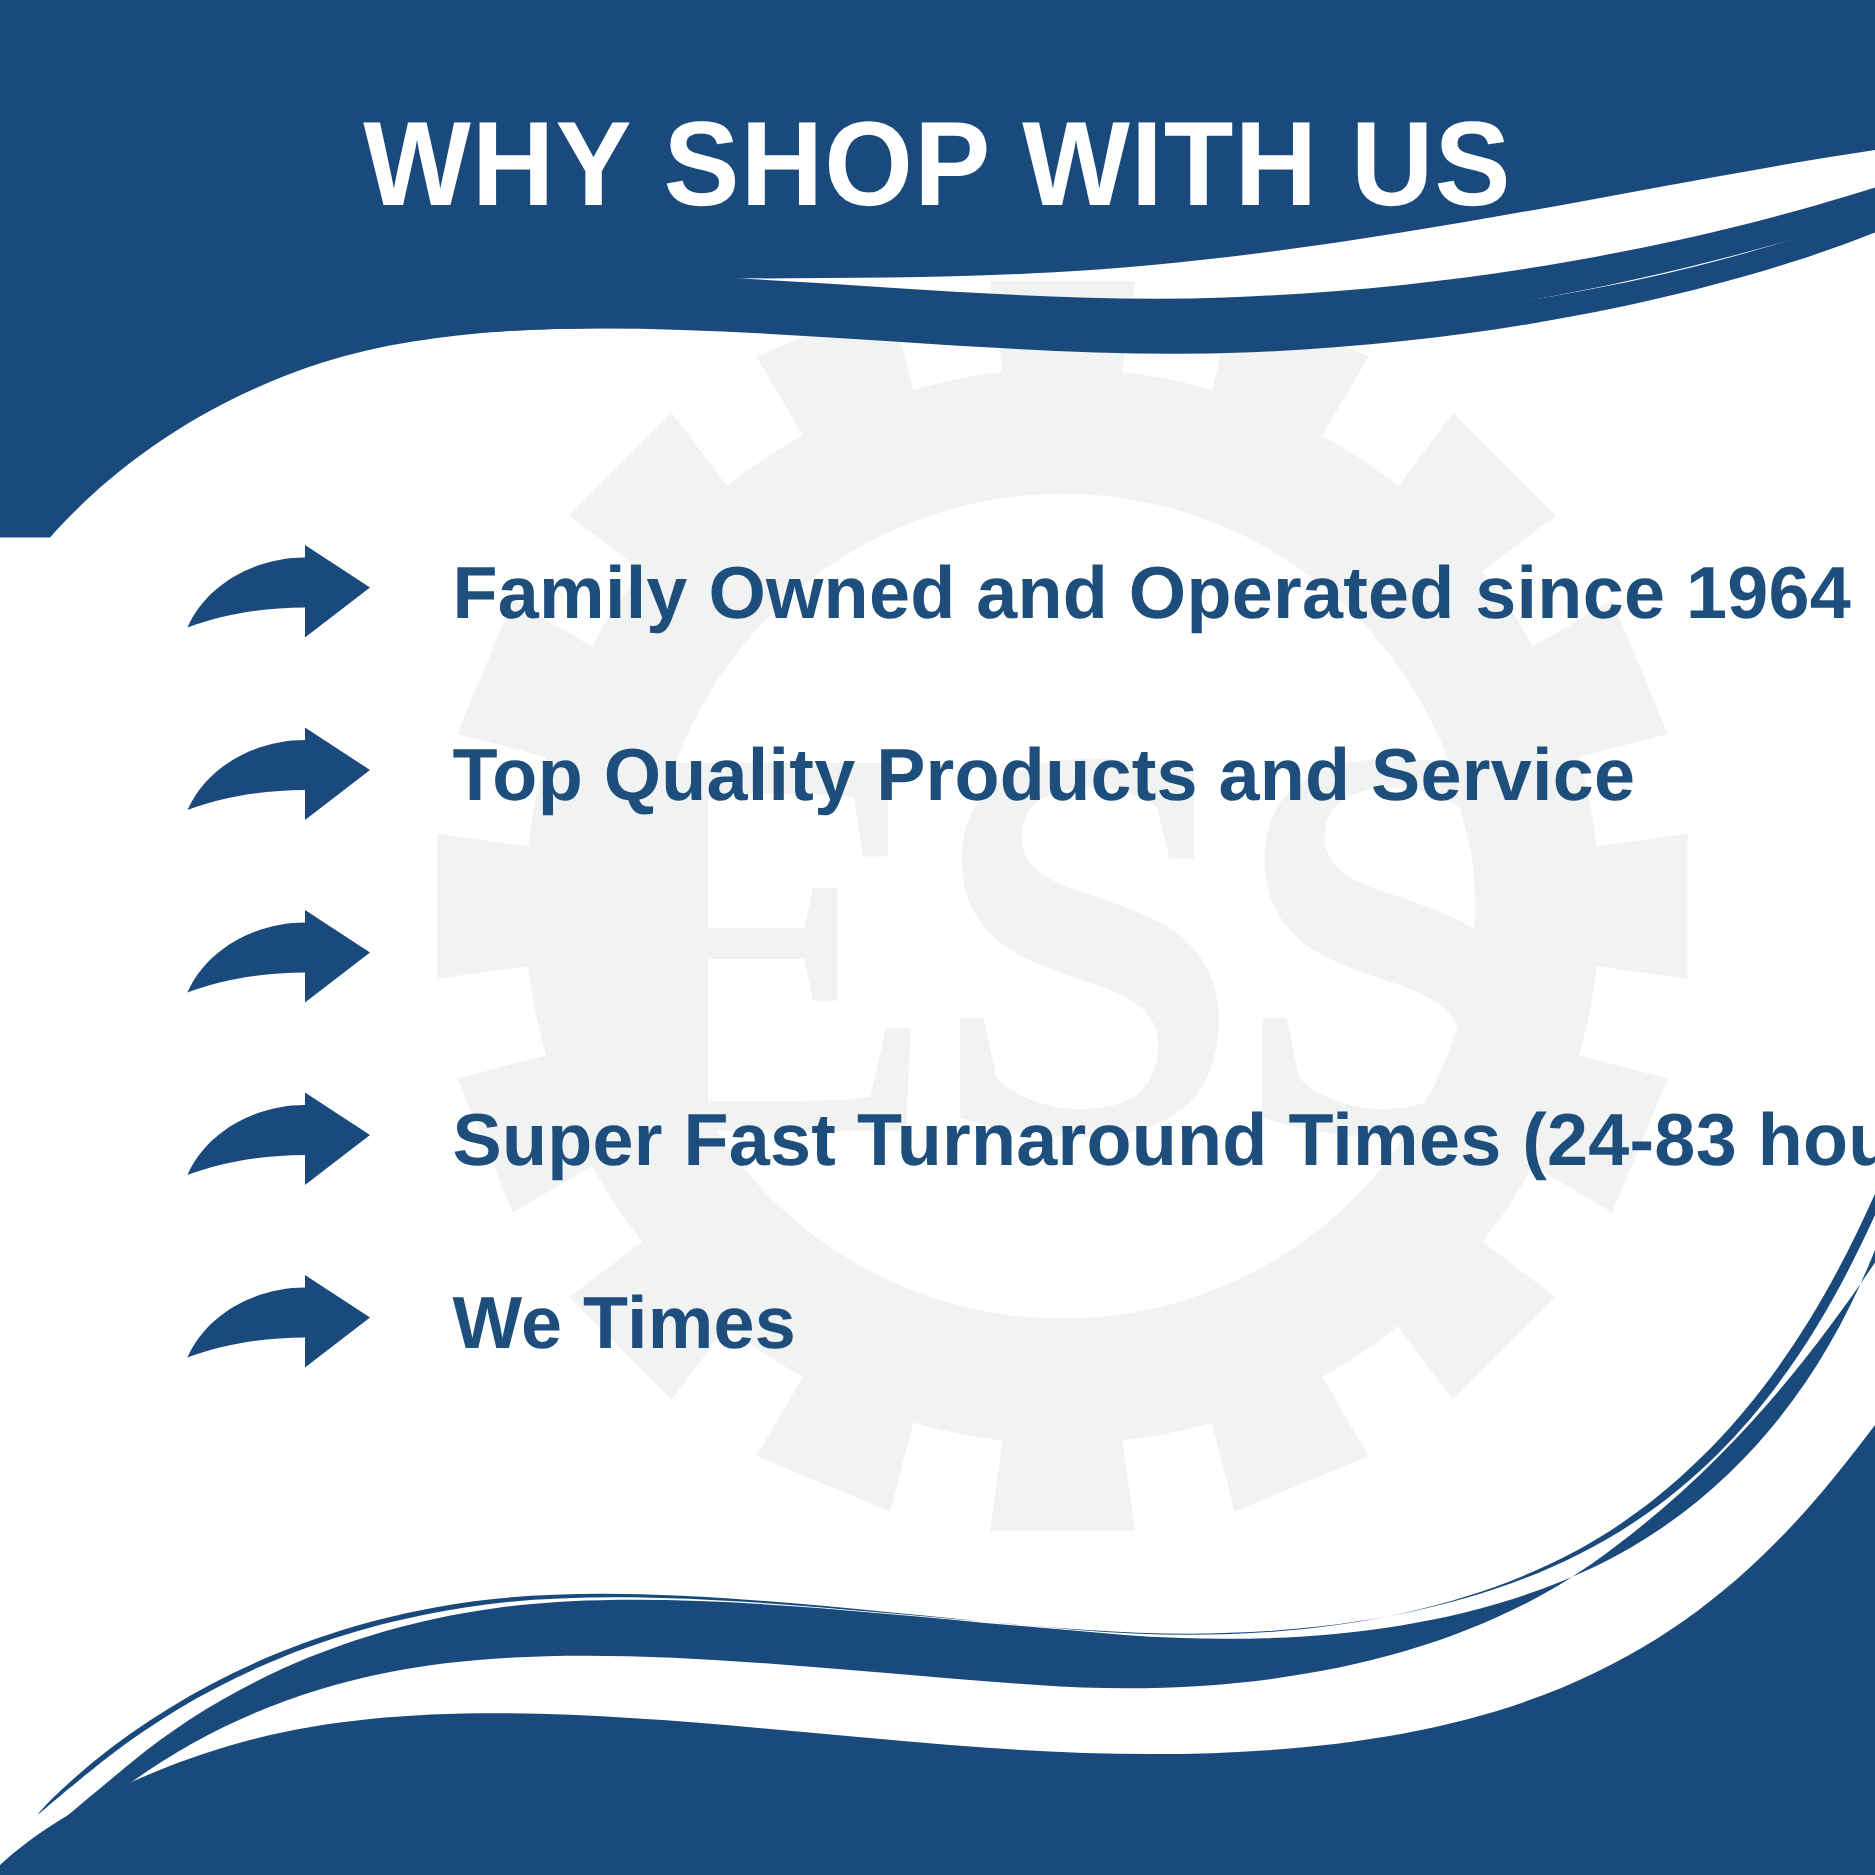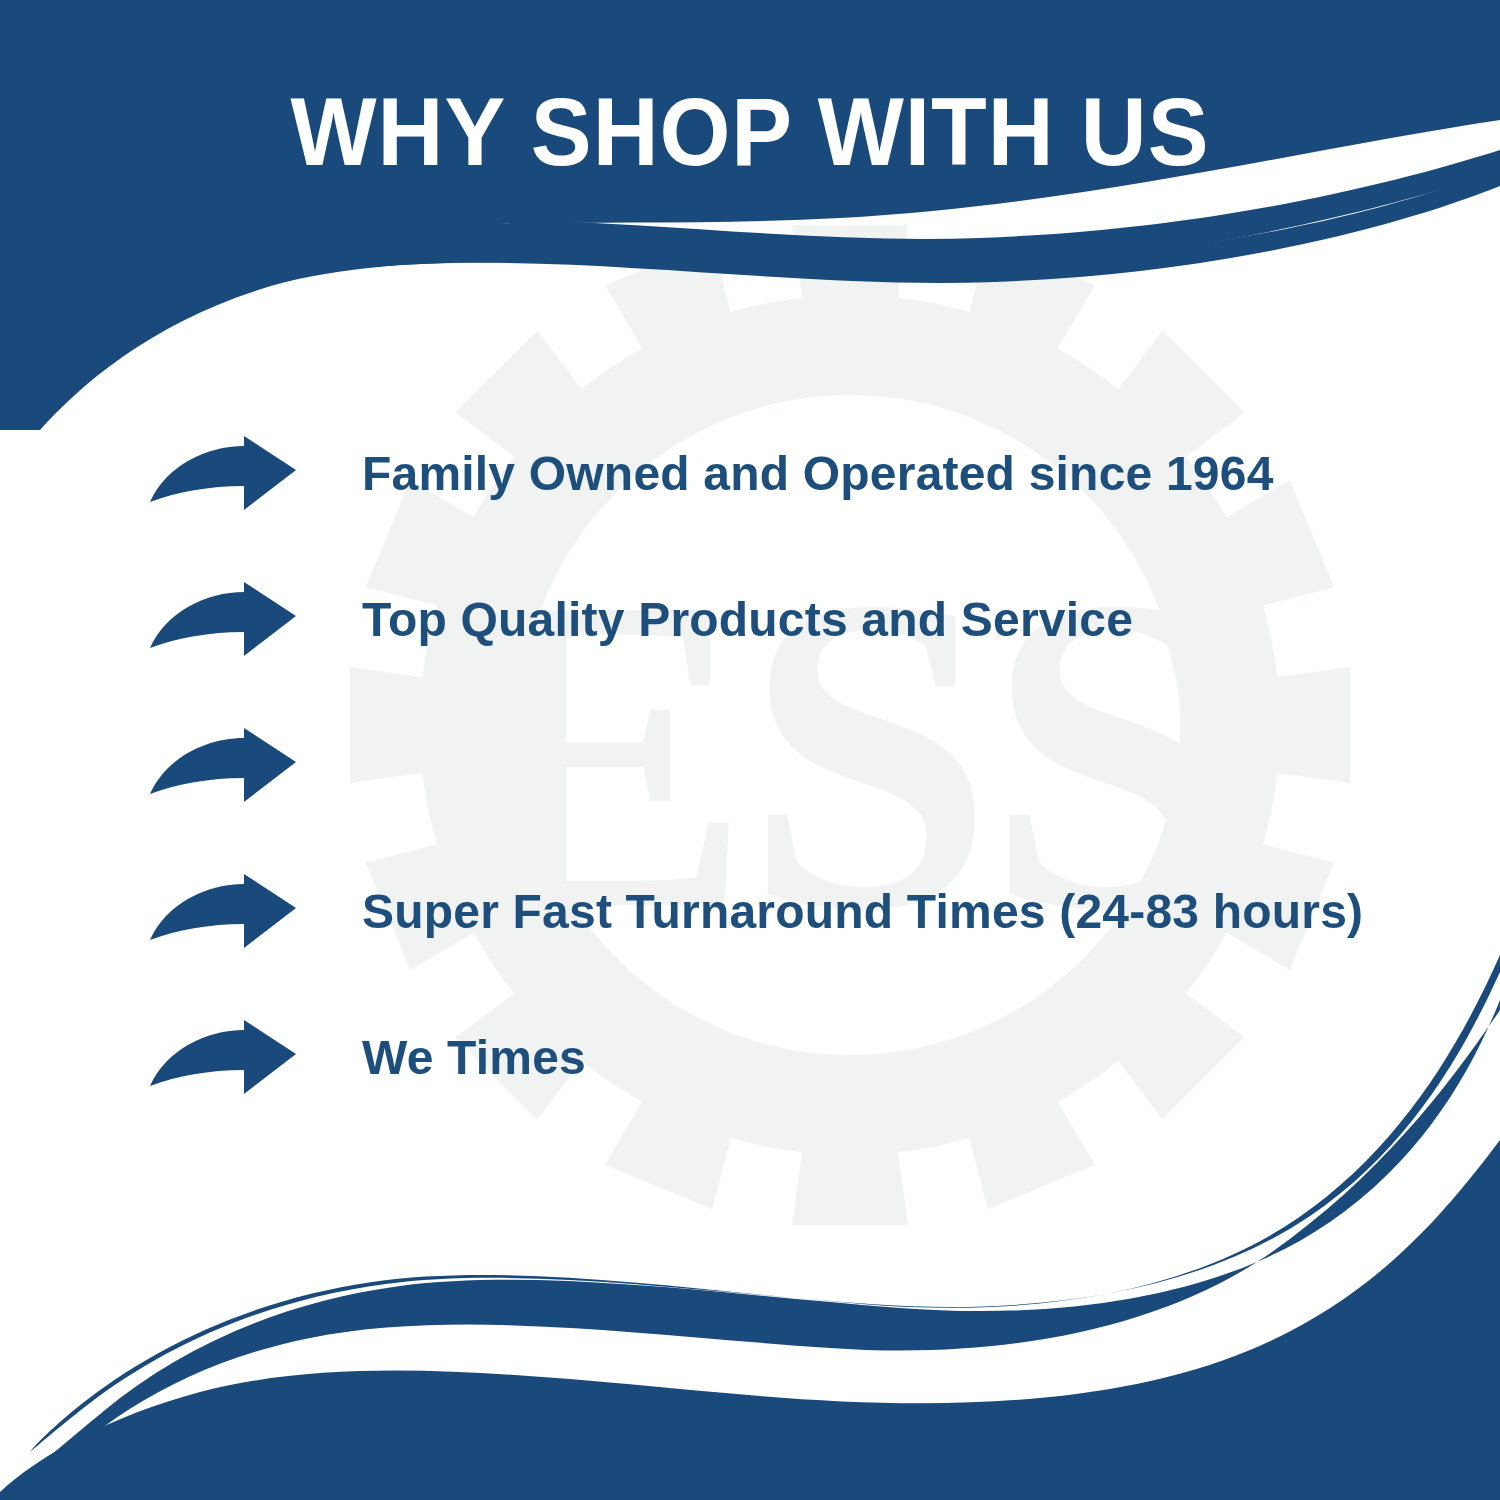--- a/index.html
+++ b/index.html
@@ -72,21 +72,21 @@
     width: 150px;
     height: 80px;
     display: block;
   }
 
   .benefit-text {
     margin-left: 64px;
     color: #1d4e7c;
     font-family: "Liberation Sans", sans-serif;
     font-weight: 700;
-    font-size: 48px;
+    font-size: 59px;
     line-height: 52px;
     letter-spacing: 0.2px;
     white-space: nowrap;
   }
 </style>
 </head>
 <body>
 
 <div id="canvas">
 

